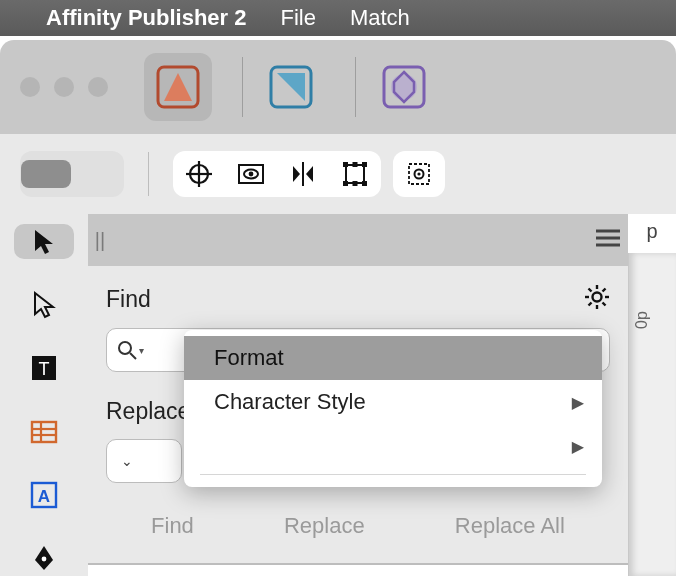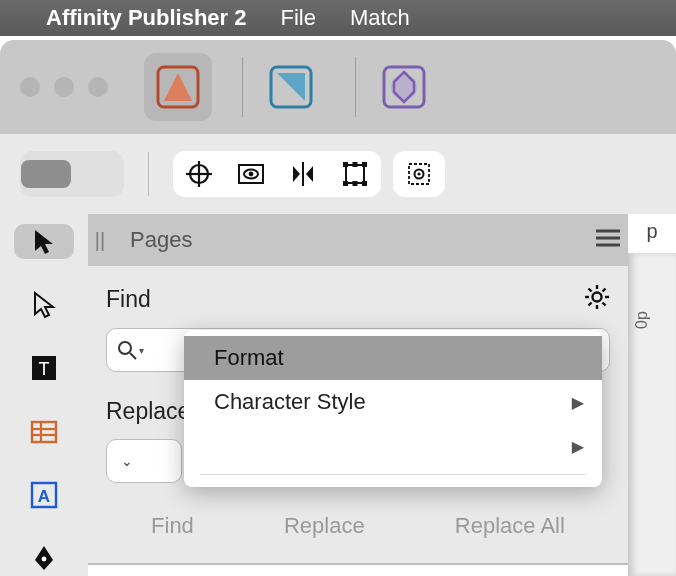--- a/index.html
+++ b/index.html
@@ -202,21 +202,20 @@
       <svg viewBox="0 0 30 30">
           <path d="M15 3 L24 17 L15 27 L6 17 Z" fill="#111"></path>
           <circle cx="15" cy="16" r="2.4" fill="#fff"></circle>
         </svg>
     </div>
   </div>
 
   <div class="center">
     <div class="tabsrow">
       <div class="handle">||</div>
-      <div class="tab">Pages</div>
       <div class="sp"></div>
       <div class="ham">
         <svg width="24" height="18" viewBox="0 0 24 18">
             <line x1="0" y1="2" x2="24" y2="2" stroke="#444" stroke-width="3"></line>
             <line x1="0" y1="9" x2="24" y2="9" stroke="#444" stroke-width="3"></line>
             <line x1="0" y1="16" x2="24" y2="16" stroke="#444" stroke-width="3"></line>
           </svg>
       </div>
     </div>
 

